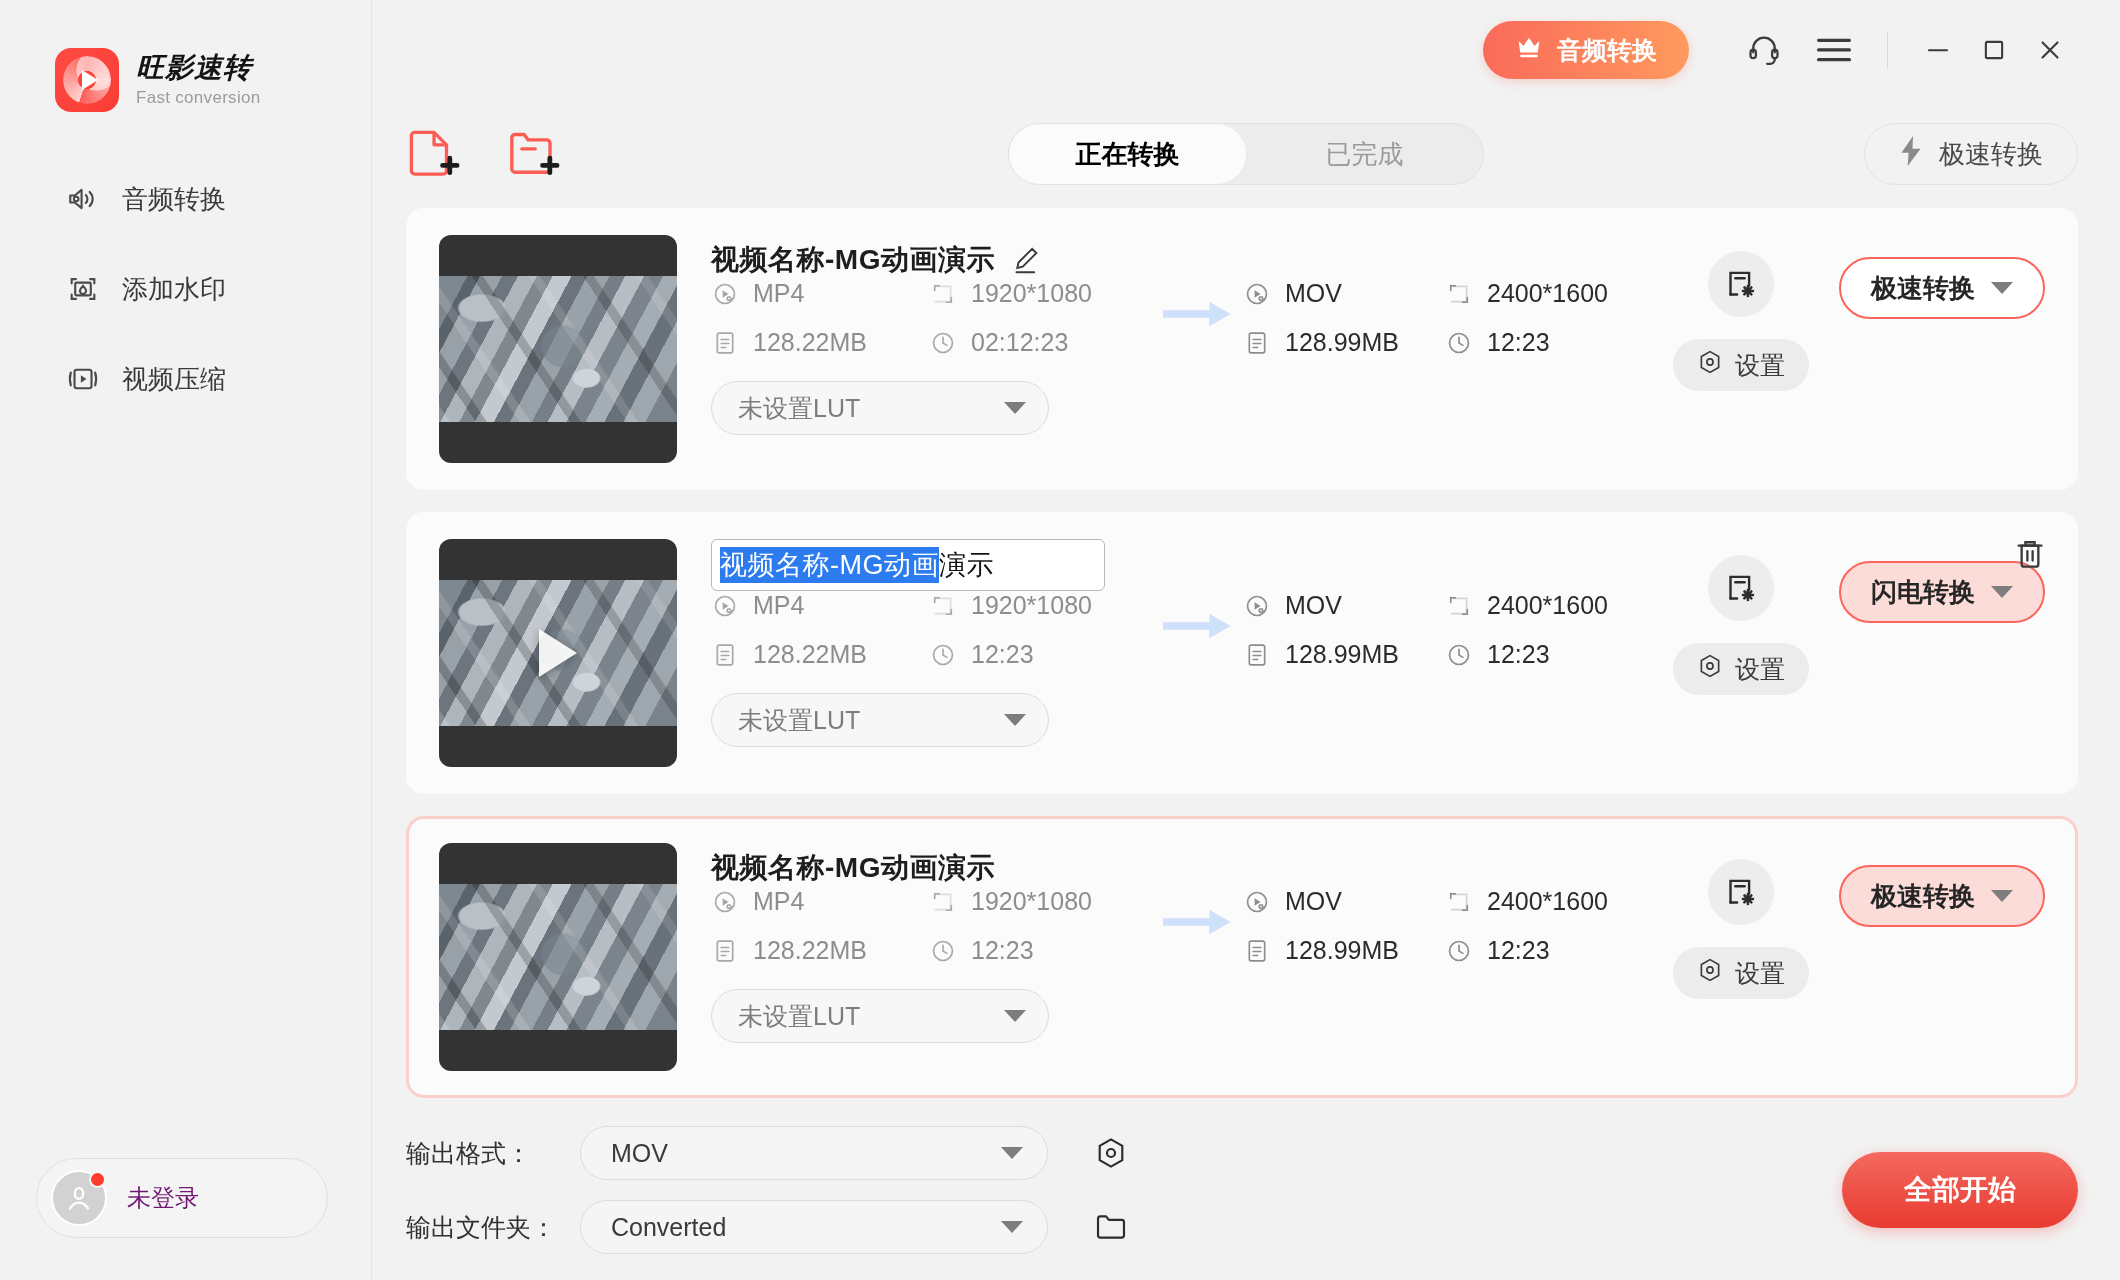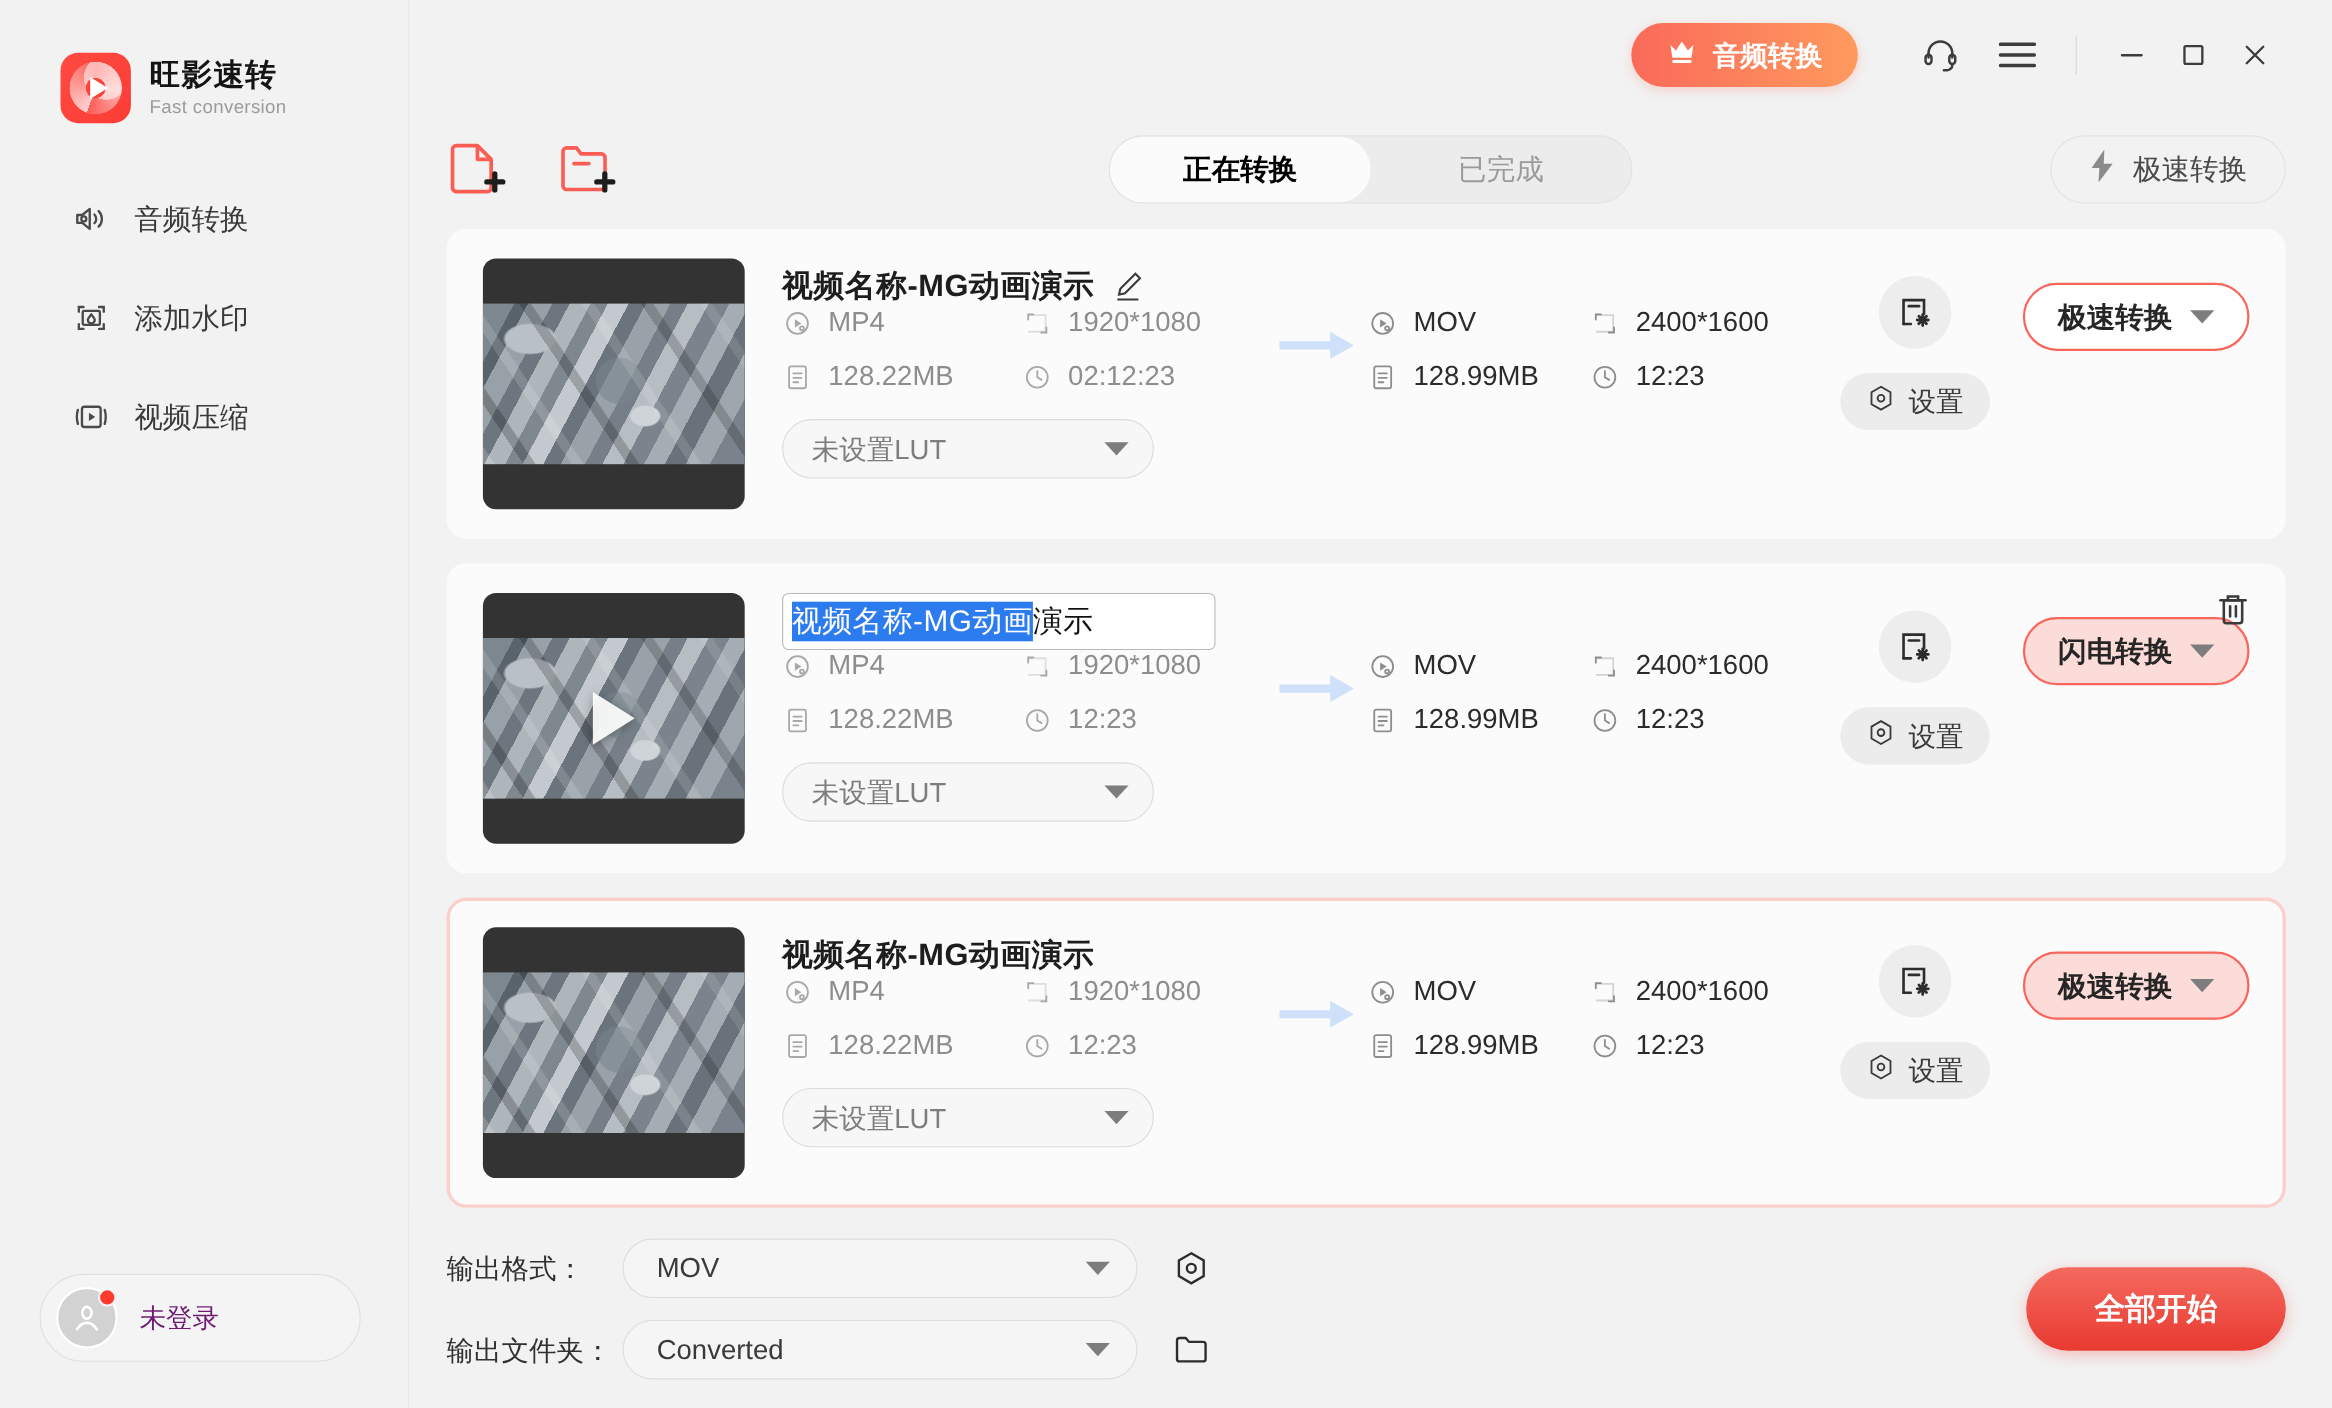--- a/index.html
+++ b/index.html
@@ -41,21 +41,21 @@
     -webkit-mask: radial-gradient(circle, transparent 0 26%, #000 27%);
             mask: radial-gradient(circle, transparent 0 26%, #000 27%);
   }
   .brand-logo .tri {
     position: relative; z-index: 2;
     width: 0; height: 0; margin-left: 5px;
     border-left: 16px solid #fff;
     border-top: 10px solid transparent;
     border-bottom: 10px solid transparent;
   }
-  .brand-text .b-cn { font-size: 28px; font-weight: bold; color: #141414; letter-spacing: 1px; line-height: 1.15; }
+  .brand-text .b-cn { font-size: 28px; font-weight: bold; color: #141414; letter-spacing: 1px; line-height: 1.15; font-style: italic; }
   .brand-text .b-en { font-size: 17px; color: #9b9b9b; letter-spacing: .3px; margin-top: 3px; }
 
   .nav { margin-top: 52px; padding: 0 38px; }
   .nav-item {
     display: flex; align-items: center; gap: 22px;
     height: 70px; padding-left: 28px;
     border-radius: 35px; cursor: pointer;
     color: #3a3a3a; font-size: 26px;
     margin-bottom: 20px;
   }
@@ -194,21 +194,21 @@
   .conv-btn.filled { background: #fcdcd9; }
   .caret { width: 0; height: 0; border-left: 11px solid transparent; border-right: 11px solid transparent; border-top: 12px solid #7d7d7d; }
   .trash { position: absolute; right: 28px; top: 22px; width: 34px; height: 34px; cursor: pointer; }
 
   
   .bottom {
     height: 180px; flex: 0 0 180px; padding: 0 42px 0 34px;
     display: flex; align-items: center; position: relative; background: #f2f2f2;
   }
   .outcol { display: flex; flex-direction: column; gap: 20px; }
-  .outrow { display: flex; align-items: center; gap: 10px; justify-content: flex-end; }
+  .outrow { display: flex; align-items: center; gap: 24px; justify-content: flex-end; }
   .outlabel { font-size: 25px; color: #313131; width: 150px; }
   .outsel {
     width: 468px; height: 54px; border-radius: 27px; border: 1px solid #dcdcdc; background: #f5f5f5;
     display: flex; align-items: center; justify-content: space-between; padding: 0 24px 0 30px;
     font-size: 25px; color: #3a3a3a; cursor: pointer;
   }
   .outic { width: 42px; height: 42px; margin-left: 18px; display: flex; align-items: center; justify-content: center; cursor: pointer; }
   .startall {
     margin-left: auto; width: 236px; height: 76px; border-radius: 38px;
     background: linear-gradient(180deg,#f4695f 0%, #e83a30 100%);

